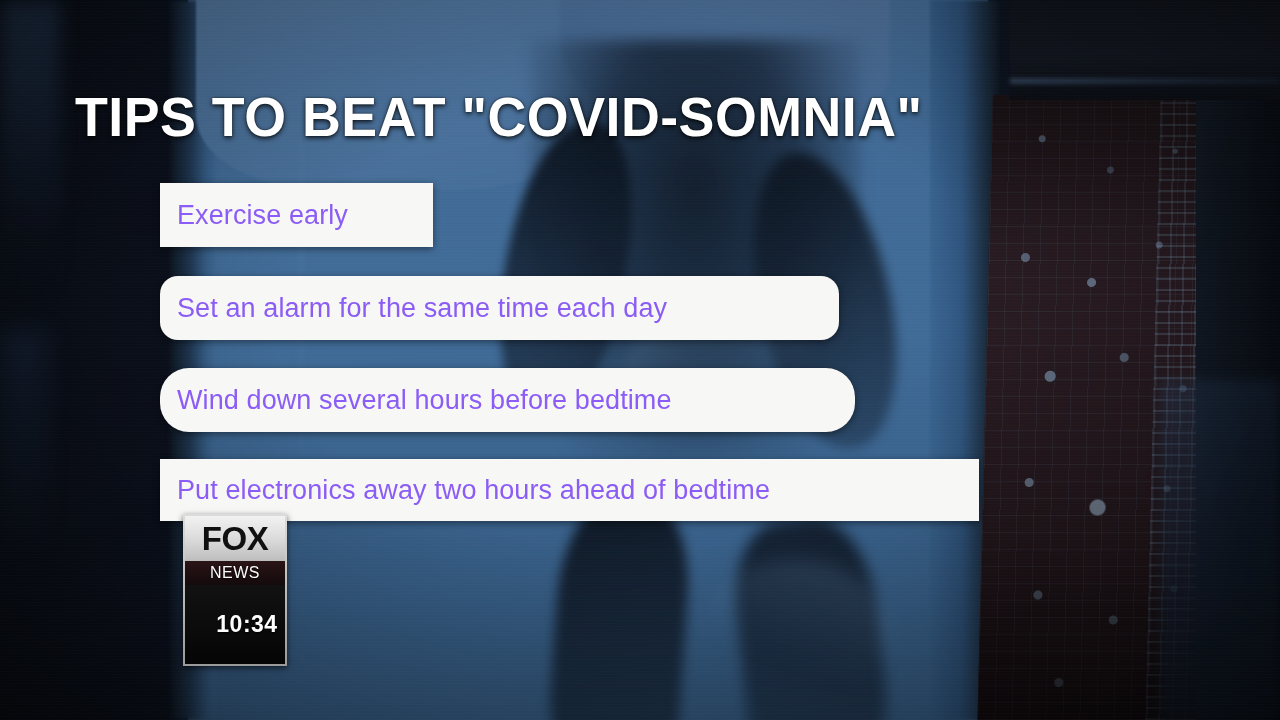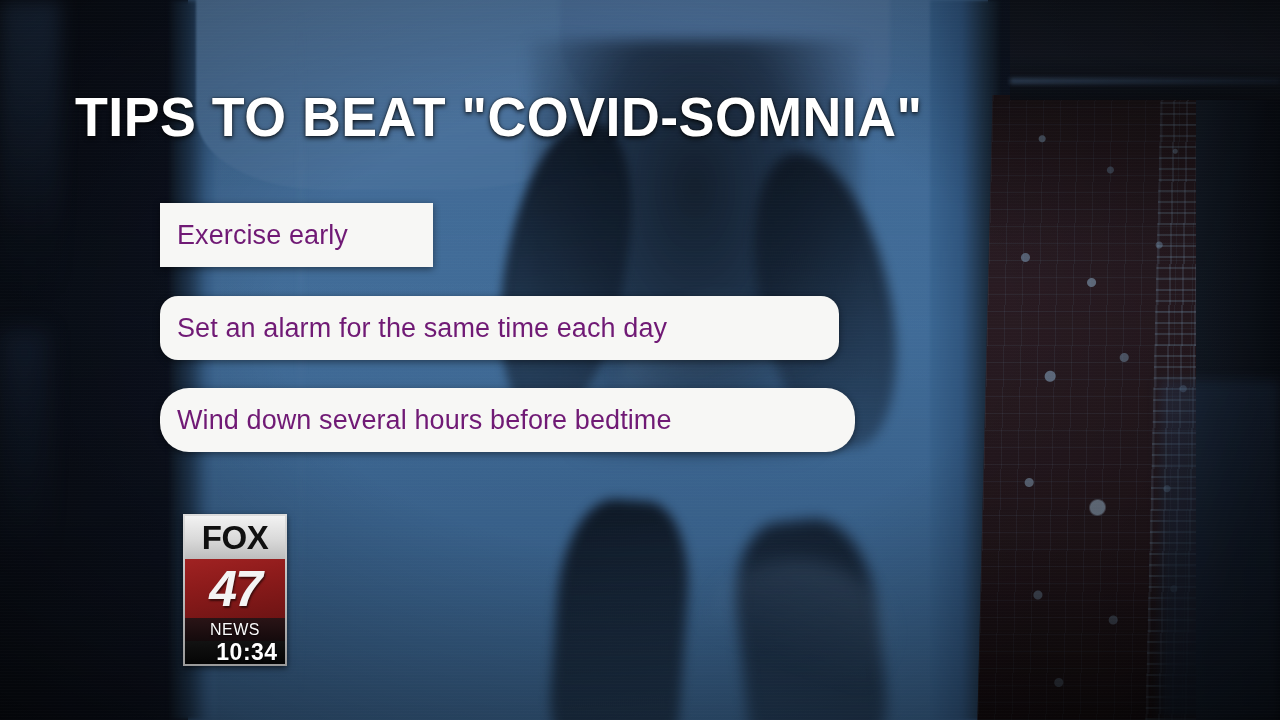--- a/index.html
+++ b/index.html
@@ -222,31 +222,30 @@
     transform:scaleX(.96);
     transform-origin:left center;
     white-space:nowrap;
     text-shadow:0 2px 5px rgba(0,0,0,.80),0 0 2px rgba(0,0,0,.6);
   }
 
   
   .tip{
     position:absolute;
     background:#f7f7f5;
-    color:#701a75;
+    color:#8b5cf6;
     font-family:"Liberation Sans","DejaVu Sans",sans-serif;
     font-size:27px;
     line-height:1;
     display:flex;
     align-items:center;
     padding-left:17px;
     box-shadow:0 2px 7px rgba(0,0,0,.45);
     white-space:nowrap;
     letter-spacing:.1px;
-    margin-top:20px;
   }
   .tip1{left:160px;top:183px;width:256px;height:64px;}
   .tip2{left:160px;top:276px;width:662px;height:64px;border-radius:18px;}
   .tip3{left:160px;top:368px;width:678px;height:64px;border-radius:29px;}
   .tip4{left:160px;top:459px;width:802px;height:62px;}
 
   
   .logo{
     position:absolute;left:183px;top:514px;width:104px;height:152px;
     background:linear-gradient(180deg,#dcdcdc,#9a9a9a);
@@ -363,23 +362,25 @@
 
   <div class="tip tip1">
     <span>Exercise early</span>
   </div>
   <div class="tip tip2">
     <span>Set an alarm for the same time each day</span>
   </div>
   <div class="tip tip3">
     <span>Wind down several hours before bedtime</span>
   </div>
+  <div class="tip tip4">
+    <span>Put electronics away two hours ahead of bedtime</span>
+  </div>
 
   <div class="logo">
     <div class="logo-inner">
       <div class="logo-fox">FOX</div>
-      <div class="logo-47">47</div>
       <div class="logo-news">NEWS</div>
       <div class="logo-time">10:34</div>
     </div>
   </div>
 
 </div>
 
 </body></html>

